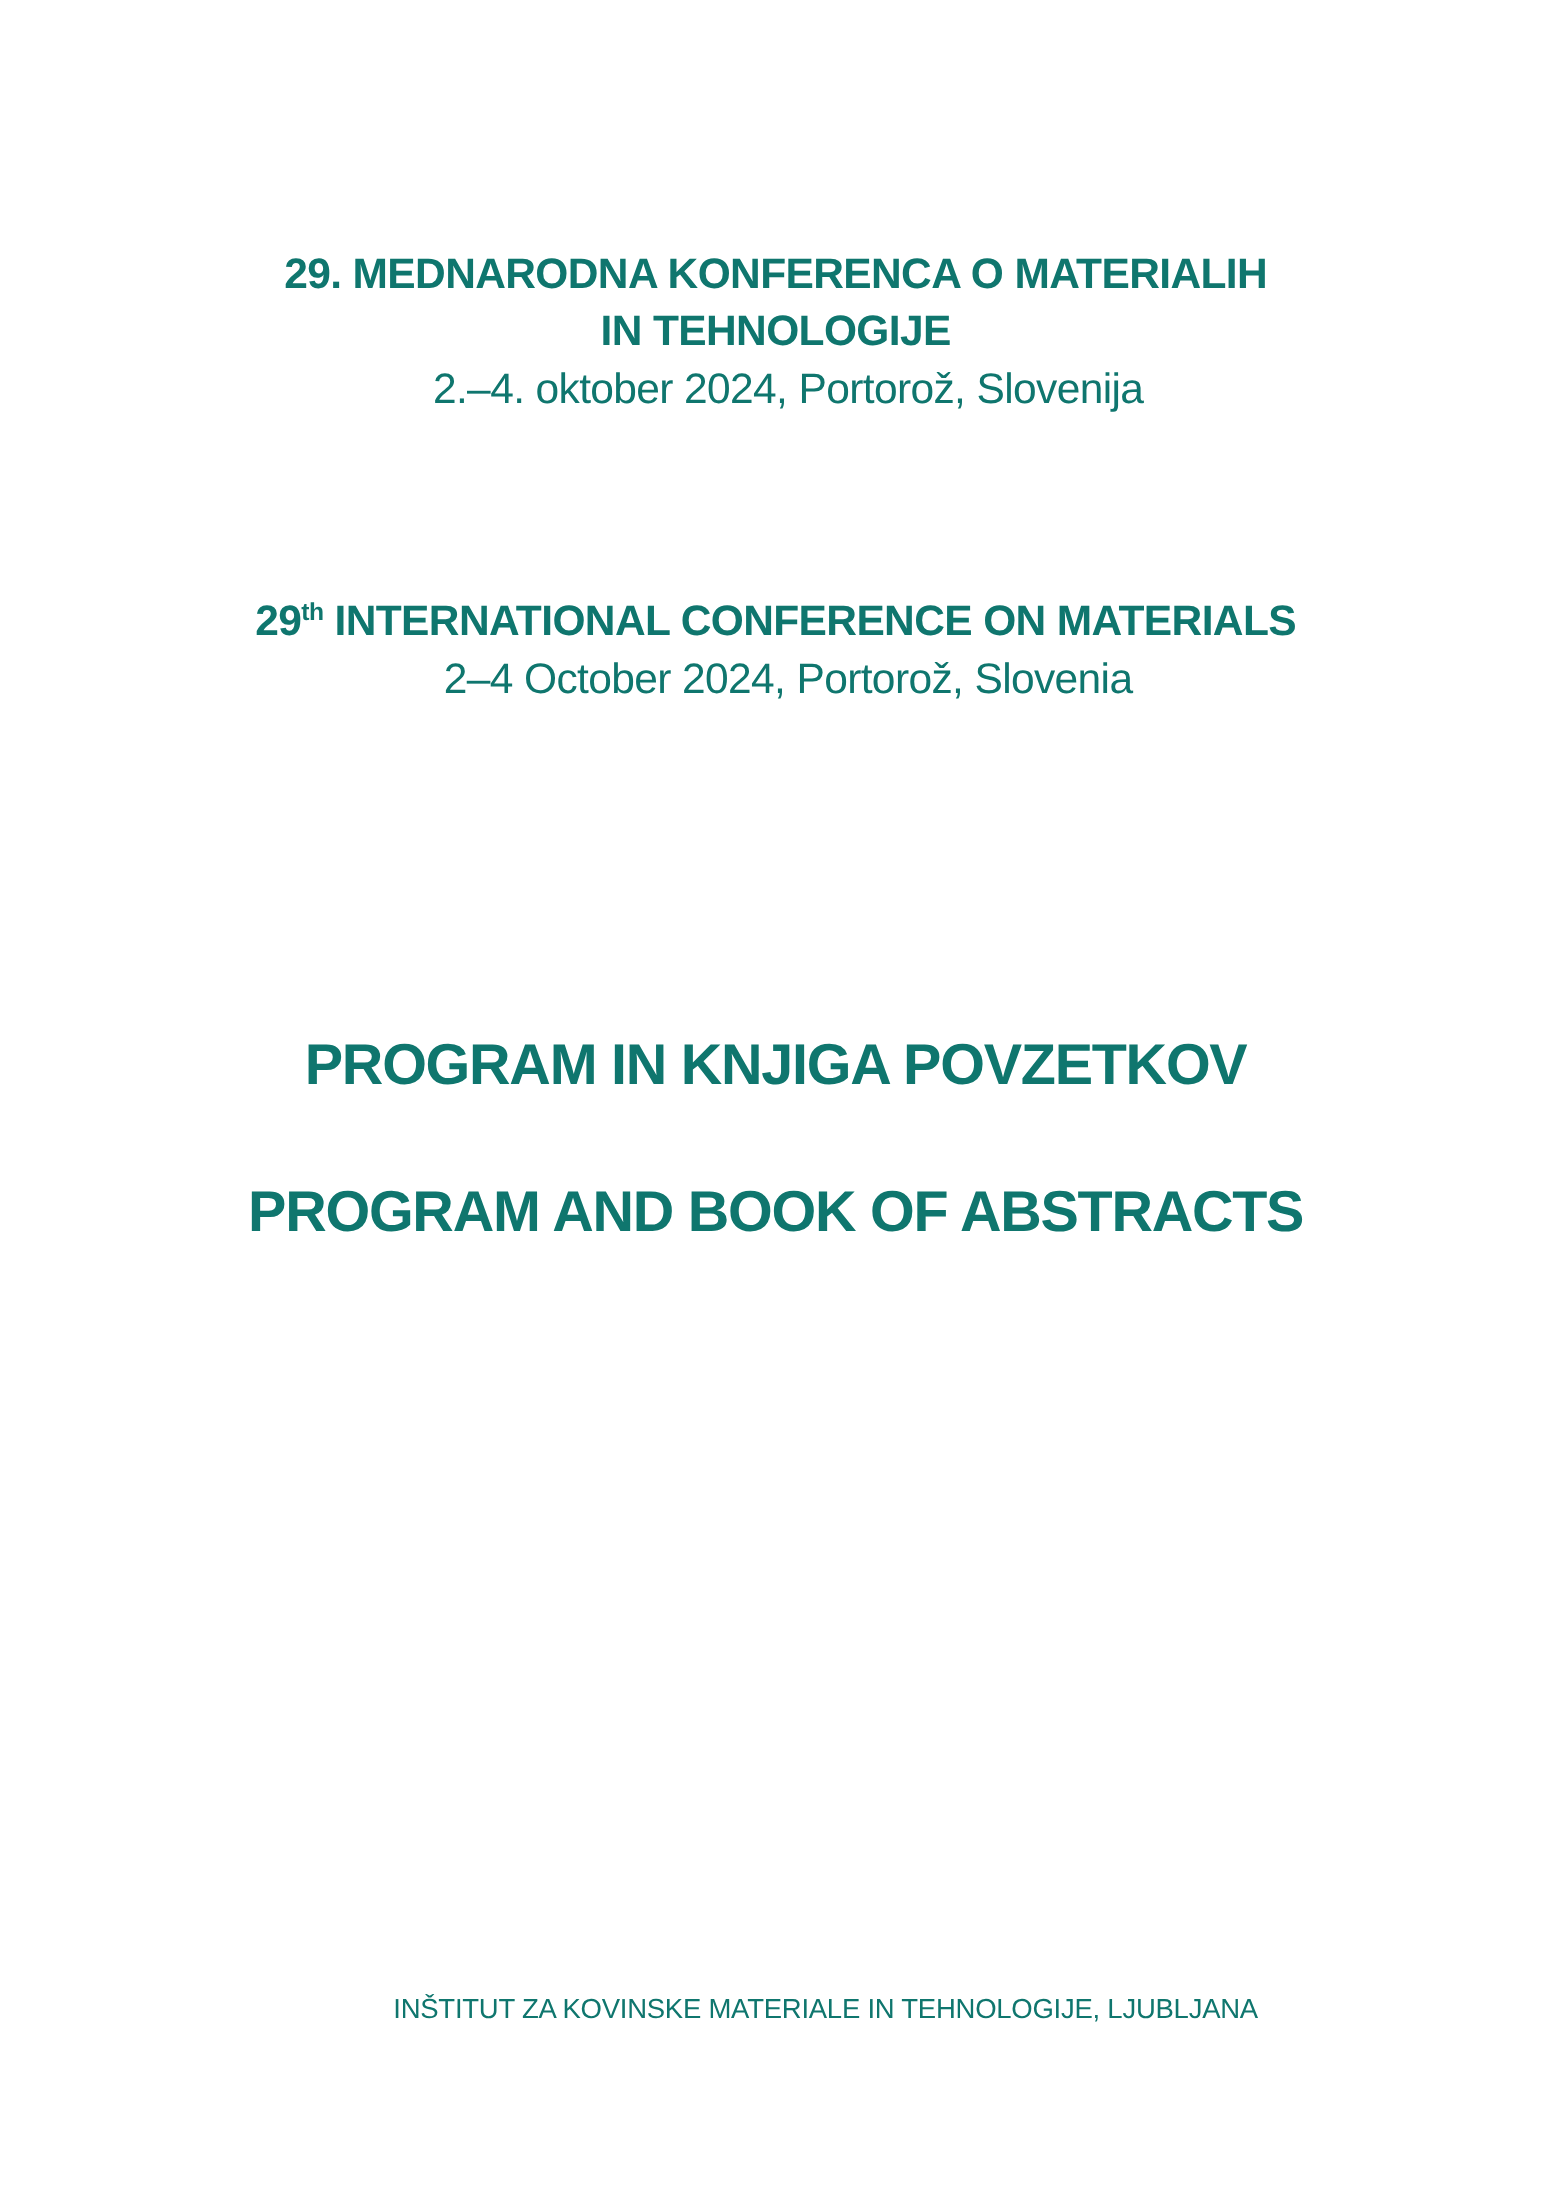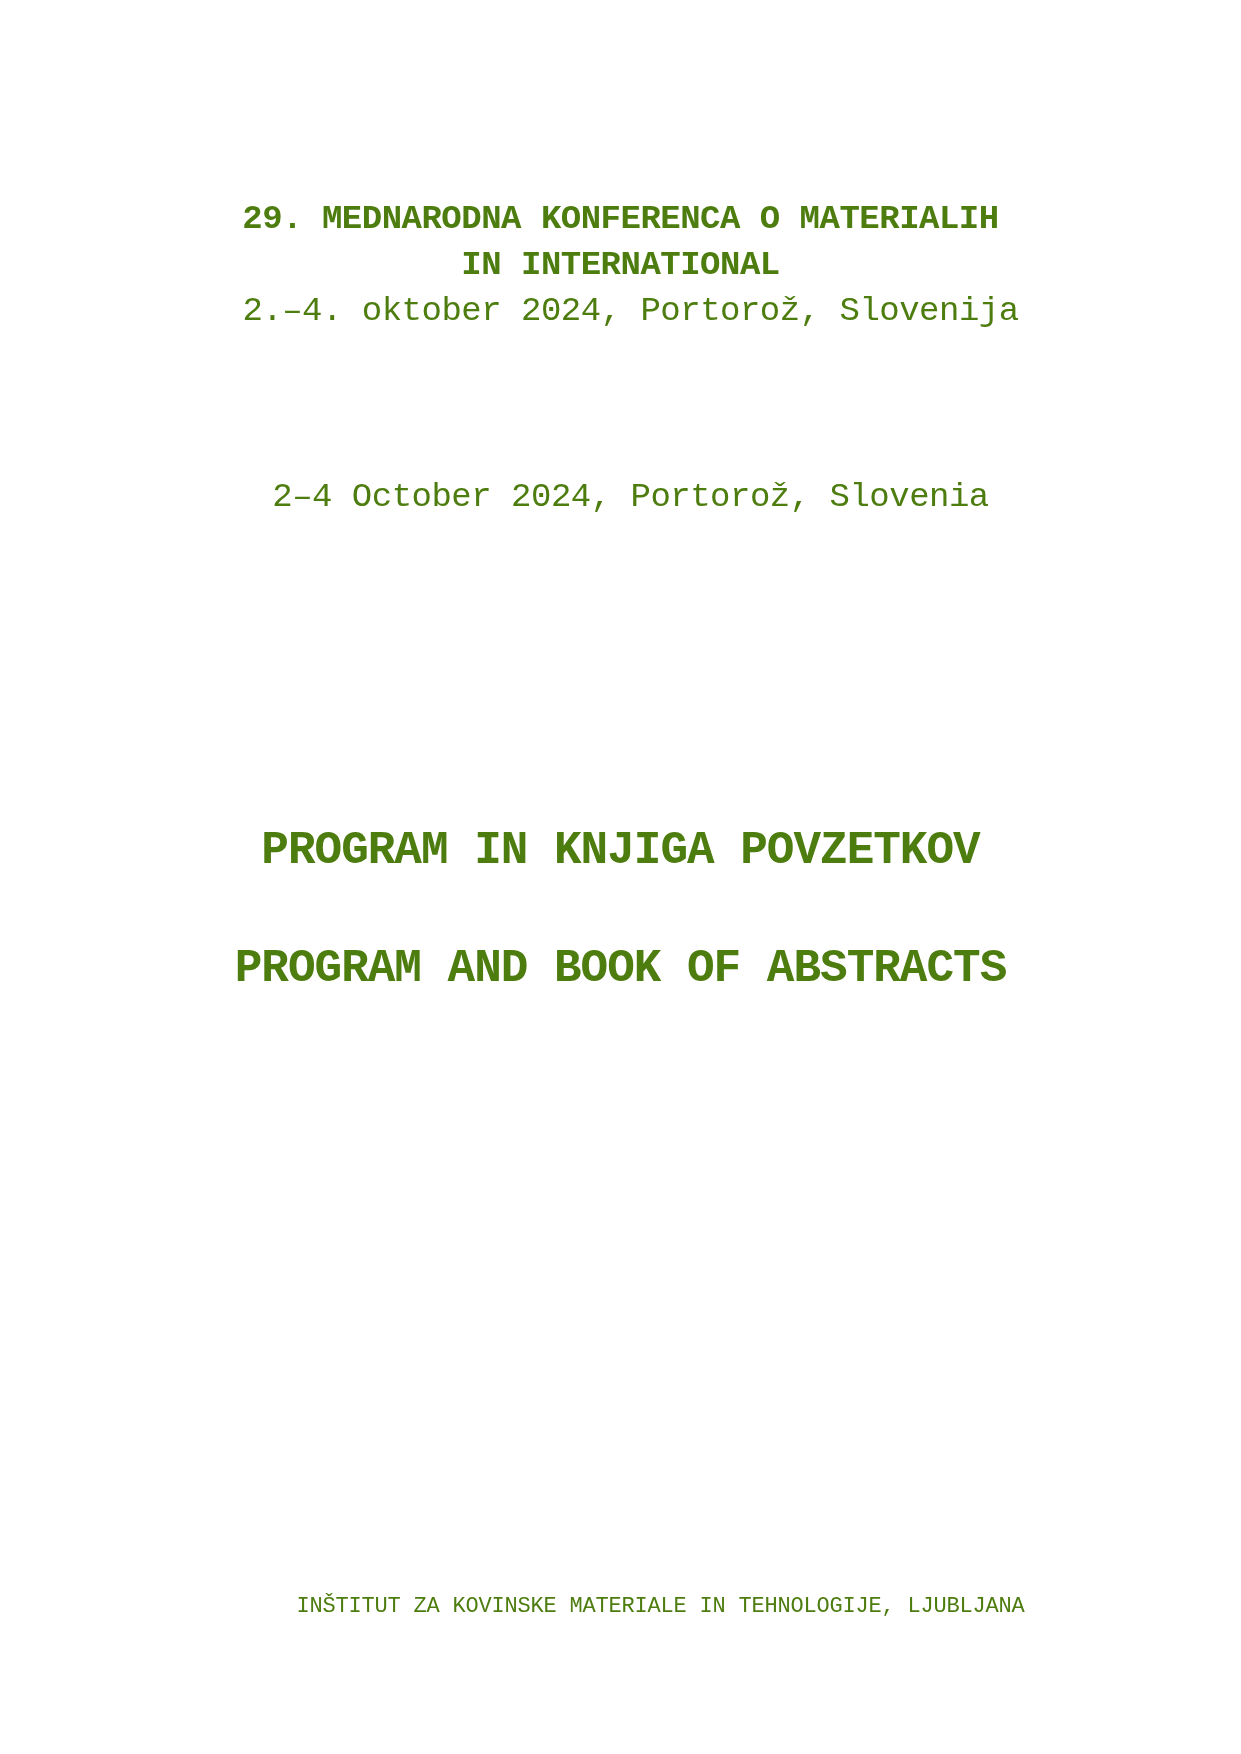--- a/index.html
+++ b/index.html
@@ -5,22 +5,22 @@
   html, body {
     margin: 0;
     padding: 0;
     background: #ffffff;
   }
   .page {
     position: relative;
     width: 1241px;
     height: 1754px;
     background: #ffffff;
-    font-family: Liberation Mono, monospace;
-    color: #4d7c0f;
+    font-family: Liberation Sans, sans-serif;
+    color: #0f766e;
     overflow: hidden;
   }
   .block {
     position: absolute;
     left: 0;
     width: 100%;
     text-align: center;
   }
   .conf-header {
     font-size: 34px;
@@ -56,25 +56,26 @@
   .title-en    { top: 944px; }
   .footer      { top: 1594px; }
 </style>
 </head>
 <body>
 
 <div class="page">
 
   <div class="block conf-header sl-header">
     <div class="title-line">29. MEDNARODNA KONFERENCA O MATERIALIH</div>
-    <div class="title-line">IN INTERNATIONAL</div>
+    <div class="title-line">IN TEHNOLOGIJE</div>
     <div class="date-line">2.–4. oktober 2024, Portorož, Slovenija</div>
   </div>
 
   <div class="block conf-header en-header">
+    <div class="title-line"><span>29</span><sup>th</sup><span> INTERNATIONAL CONFERENCE ON MATERIALS</span></div>
     <div class="date-line">2–4 October 2024, Portorož, Slovenia</div>
   </div>
 
   <div class="block big-title title-en">PROGRAM AND BOOK OF ABSTRACTS</div>
 
   <div class="block big-title title-sl">PROGRAM IN KNJIGA POVZETKOV</div>
 
   <div class="block footer-line footer">INŠTITUT ZA KOVINSKE MATERIALE IN TEHNOLOGIJE, LJUBLJANA</div>
 
 </div>

